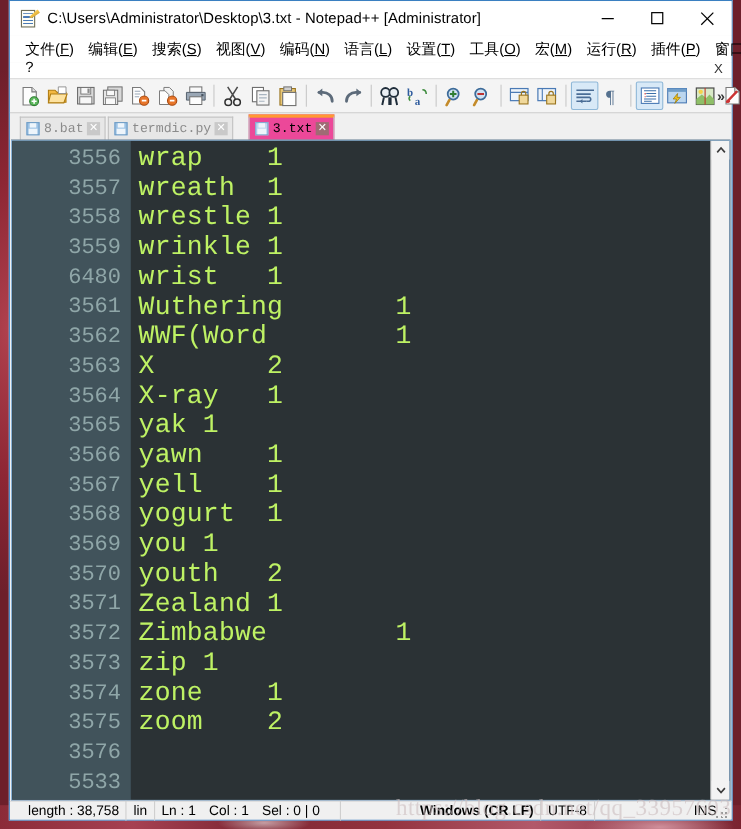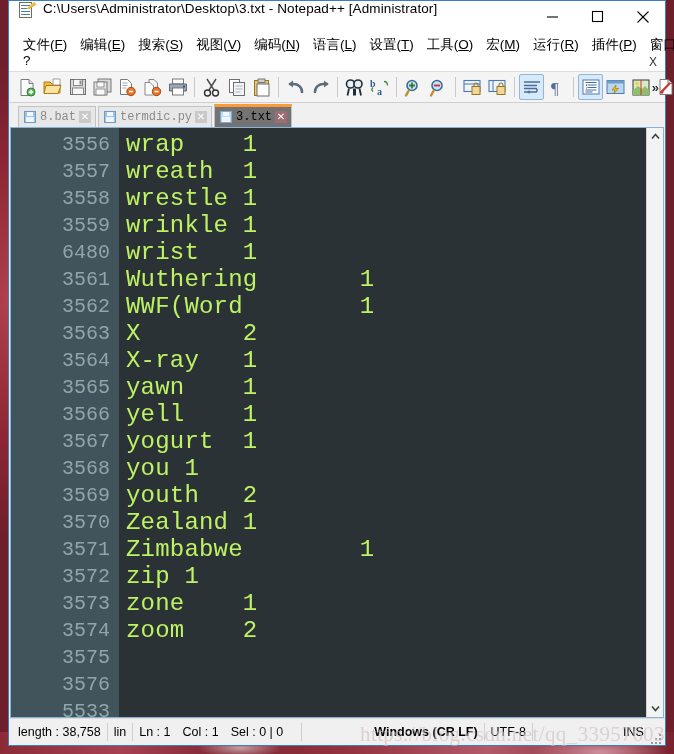--- a/index.html
+++ b/index.html
@@ -41,20 +41,21 @@
     border: 1px solid #3a7fc1;
     display: flex;
     flex-direction: column;
   }
 
   
   #titlebar {
     height: 31px;
     background: #ffffff;
     display: flex;
+    align-items: center;
     flex: none;
     position: relative;
   }
   #app-icon {
     width: 18px; height: 18px;
     margin-left: 8px; margin-right: 8px;
     position: relative; flex: none;
   }
   #app-icon .pad {
     position: absolute; left: 2px; top: 1px;
@@ -181,24 +182,25 @@
     border: 1px solid #c2c2c2;
     border-bottom: none;
     font-family: "Liberation Mono", monospace;
     font-size: 12px;
     color: #8b8b8b;
     white-space: nowrap;
     flex: none;
   }
   .tab.active {
     height: 23px;
-    background: #737373;
+    background: #ec4899;
     border-top: 3px solid #ff9933;
     color: #000000;
     padding-top: 0;
+    margin-left: 12px;
   }
   .tab-icon {
     width: 12px; height: 12px;
     margin-right: 4px;
     flex: none;
     position: relative;
     background: #9dc3e6;
     border: 1px solid #6f9cc4;
   }
   .tab.active .tab-icon { background: #bfd9ef; border-color: #7fa9cf; }
@@ -278,27 +280,28 @@
     align-items: center;
   }
   .sb-arrow {
     width: 17px; height: 17px;
     display: flex; align-items: center; justify-content: center;
     background: #f3f3f3;
   }
 
   
   #statusbar {
-    height: 27px;
+    height: 17px;
     background: #f0f0f0;
     display: flex;
     align-items: center;
     flex: none;
     position: relative;
     border-top: 1px solid #dcdcdc;
+    justify-content: center;
   }
   .sb-cell {
     font-size: 12.5px;
     color: #000;
     padding: 0 6px;
     white-space: nowrap;
     height: 18px;
     display: flex; align-items: center;
     border-right: 1px solid #cfcfcf;
   }
@@ -650,20 +653,21 @@
       <div id="code">
           <div class="cl">wrap    1</div>
           <div class="cl">wreath  1</div>
           <div class="cl">wrestle 1</div>
           <div class="cl">wrinkle 1</div>
           <div class="cl">wrist   1</div>
           <div class="cl">Wuthering       1</div>
           <div class="cl">WWF(Word        1</div>
           <div class="cl">X       2</div>
           <div class="cl">X-ray   1</div>
+          <div class="cl">yak 1</div>
           <div class="cl">yawn    1</div>
           <div class="cl">yell    1</div>
           <div class="cl">yogurt  1</div>
           <div class="cl">you 1</div>
           <div class="cl">youth   2</div>
           <div class="cl">Zealand 1</div>
           <div class="cl">Zimbabwe        1</div>
           <div class="cl">zip 1</div>
           <div class="cl">zone    1</div>
           <div class="cl">zoom    2</div>

